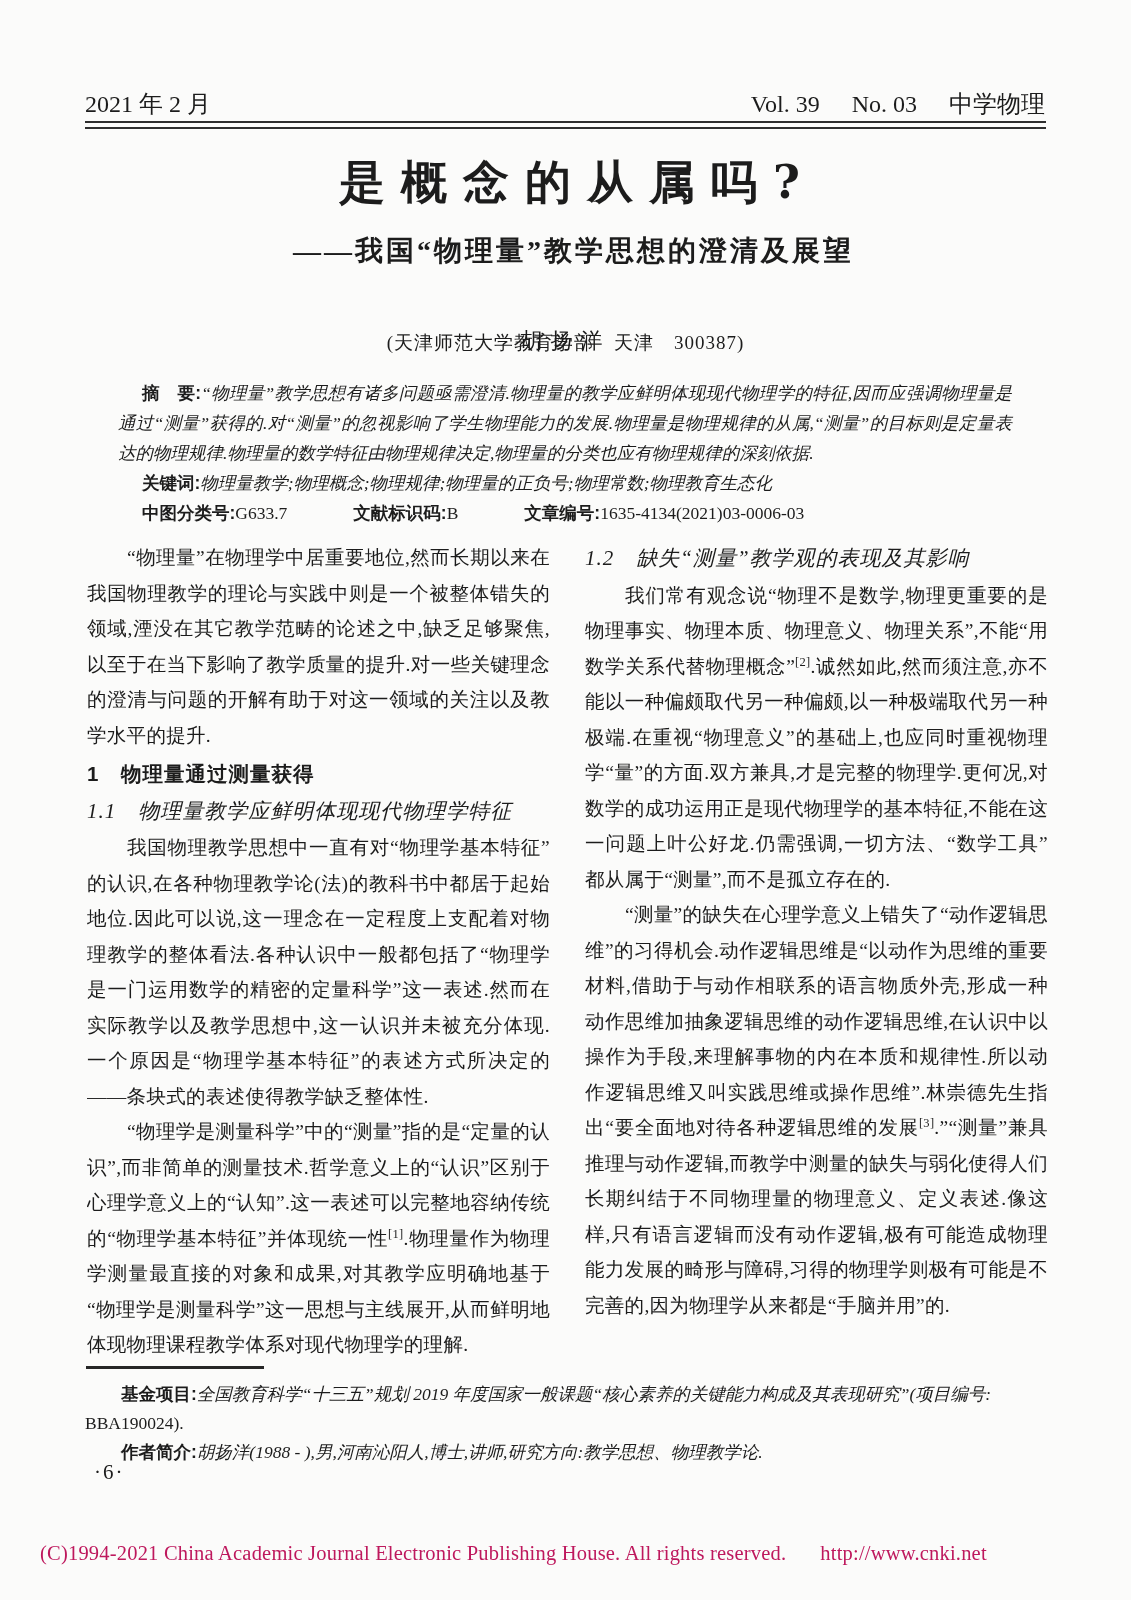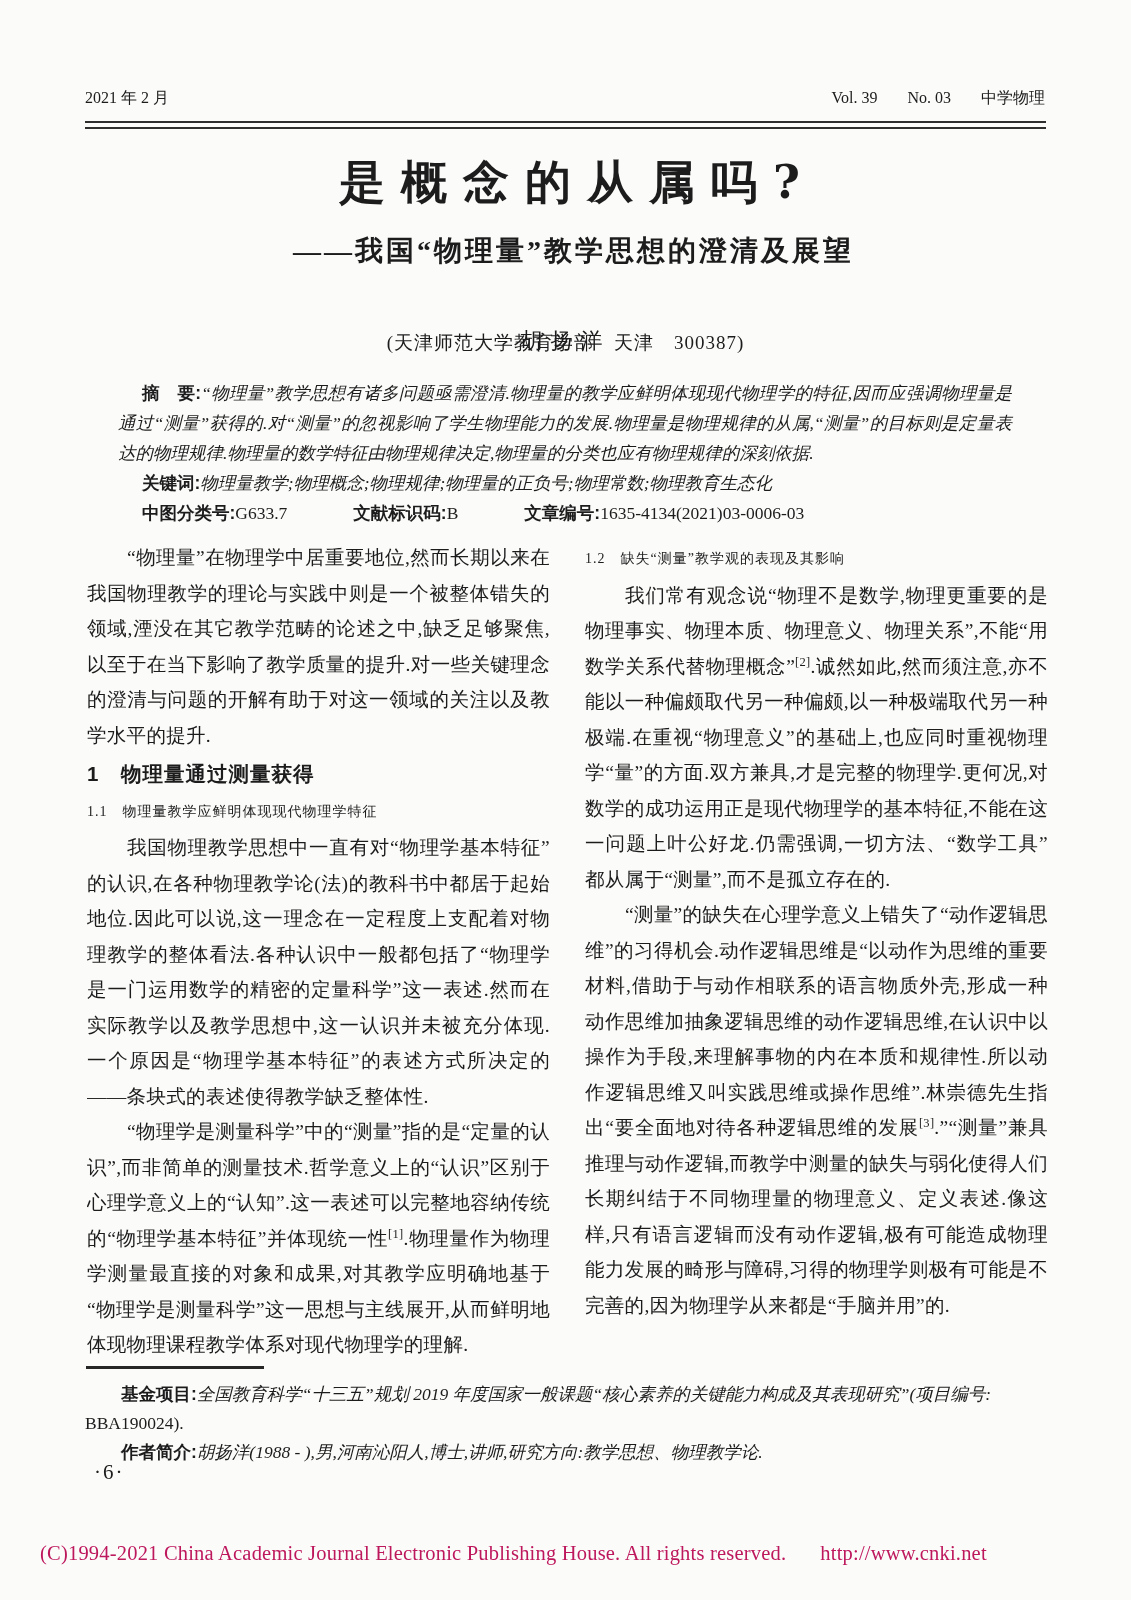--- a/index.html
+++ b/index.html
@@ -7,21 +7,21 @@
     width:1131px;height:1600px;position:relative;
     background:#fbfbfa;color:#1c1c1c;
     font-family:"Liberation Serif","DejaVu Serif",serif;
     overflow:hidden;
   }
   .page{position:absolute;inset:0;}
   
   .journal-header{
     position:absolute;top:88px;left:85px;width:960px;
     display:flex;justify-content:space-between;align-items:flex-start;
-    font-size:16px;
+    font-size:24px;
   }
   .journal-header .right span{margin-left:26px;}
   .double-rule{
     position:absolute;top:121px;left:85px;width:961px;height:4px;
     border-top:2px solid #2e2e2e;border-bottom:2px solid #2e2e2e;
   }
   
   .title-main{
     position:absolute;top:152px;left:12px;width:100%;
     text-align:center;font-size:46px;font-weight:bold;letter-spacing:16px;
@@ -56,21 +56,21 @@
     display:flex;gap:35px;overflow:hidden;
   }
   .col{width:469px;font-size:19.5px;line-height:35.5px;text-align:justify;letter-spacing:0.3px;}
   .col p{margin:0;text-indent:40px;}
   .col .sec-h{
     font-family:"Liberation Sans","DejaVu Sans",sans-serif;
     font-weight:bold;font-size:20.5px;text-indent:0;
     margin:3px 0 2px 0;letter-spacing:1px;
   }
   .col .sub-h{
-    font-size:14px;text-indent:0;margin:1px 0;letter-spacing:1px;
+    font-style:italic;font-size:21px;text-indent:0;margin:1px 0;letter-spacing:1px;
   }
   .refsup{font-size:12.5px;vertical-align:super;line-height:0;}
   
   .footnote-rule{
     position:absolute;top:1366px;left:86px;width:178px;height:0;
     border-top:3px solid #262626;
   }
   .footnotes{
     position:absolute;top:1380px;left:85px;width:948px;
     font-size:17.5px;line-height:29px;text-align:justify;

